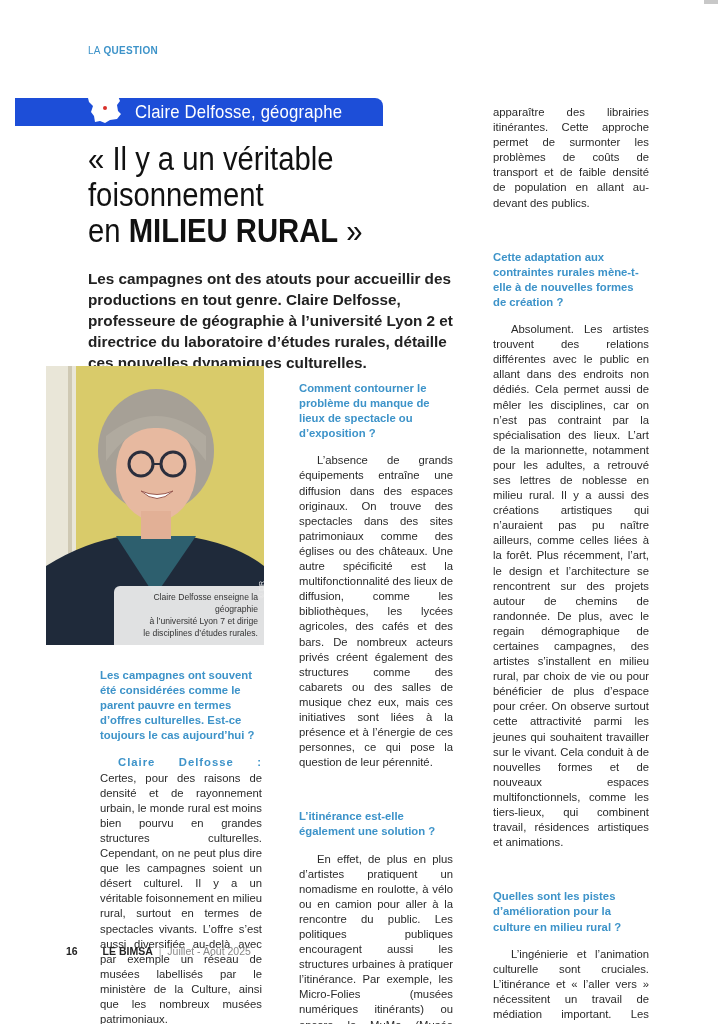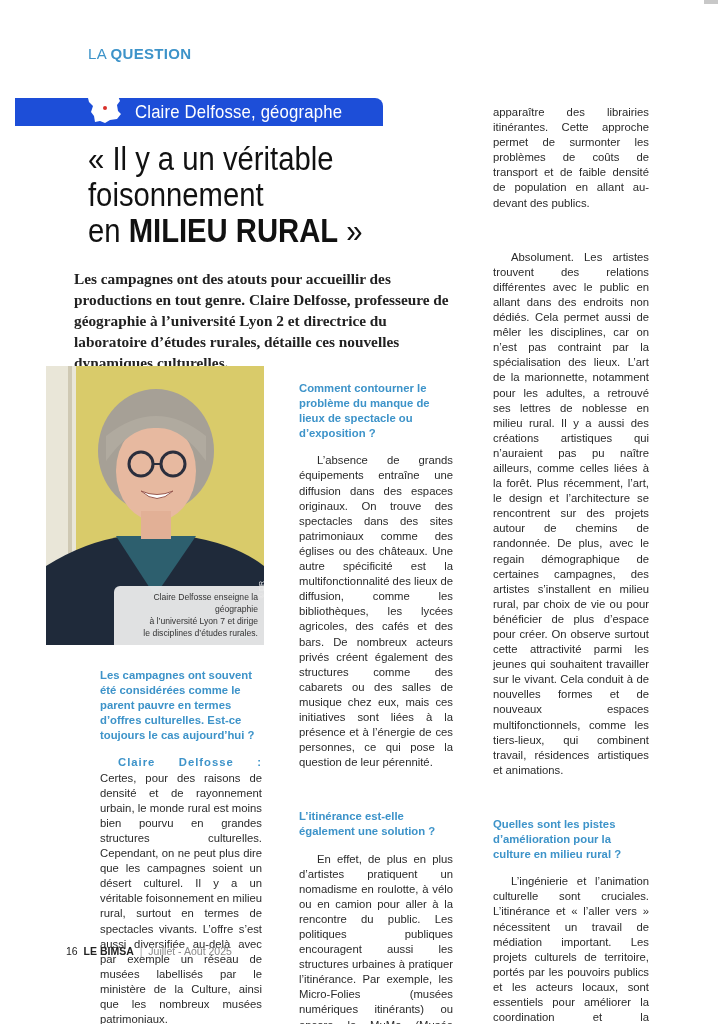--- a/index.html
+++ b/index.html
@@ -1,56 +1,56 @@
 <!DOCTYPE html>
 <html><head>
   <meta charset="utf-8">
   <style>
     * { box-sizing: border-box; margin: 0; padding: 0; }
     html, body { width: 724px; height: 1024px; background: #ffffff; overflow: hidden; }
     body { position: relative; font-family: "Liberation Sans", sans-serif; color: #1e1e1e; }
 
     .corner-mark { position: absolute; right: 6px; top: 0; width: 14px; height: 4px; background: #c8c8c8; }
 
-    .section-label { position: absolute; left: 88px; top: 45px; font-size: 15px; letter-spacing: 0.3px; color: #3d93c9; text-align: right; }
+    .section-label { position: absolute; left: 88px; top: 45px; font-size: 10px; letter-spacing: 0.3px; color: #3d93c9; text-align: right; }
     .section-label .light { font-weight: normal; }
     .section-label .bold { font-weight: bold; }
 
     .banner { position: absolute; left: 15px; top: 98px; width: 368px; height: 28px; background: #1d4ed8;
               border-radius: 0 8px 0 0; }
     .banner .map { position: absolute; left: 72px; top: -12px; width: 36px; height: 40px; }
     .banner .title { position: absolute; left: 120px; top: 3px; font-size: 19px; color: #ffffff;
                      font-family: "Liberation Sans Narrow", "Liberation Sans", sans-serif; letter-spacing: 0.2px; transform: scaleX(0.88); transform-origin: left center; white-space: nowrap; }
 
     .headline { position: absolute; left: 88px; top: 140px; width: 380px; font-size: 34px; line-height: 36px; color: #111;
                 transform: scaleX(0.86); transform-origin: left top; white-space: nowrap; }
     .headline .bold { font-weight: bold; }
 
-    .lede { position: absolute; left: 74px; top: 268px; width: 380px; font-family: Liberation Serif, serif; font-weight: bold;
+    .lede { position: absolute; left: 88px; top: 268px; width: 380px; font-family: Liberation Sans, sans-serif; font-weight: bold;
             font-size: 15.3px; line-height: 21px; color: #222; }
 
     .photo { position: absolute; left: 46px; top: 366px; width: 218px; height: 279px; overflow: hidden; background: #d8c866; padding-left: 21px; }
     .photo svg { position: absolute; left: 0; top: 0; }
     .photo .credit { position: absolute; right: 6px; top: 215px; font-size: 7px; color: #eee; transform: rotate(-90deg); transform-origin: right top; }
     .photo .caption { position: absolute; right: 0; bottom: 0; width: 150px; background: rgba(235,235,235,0.95); padding: 5px 6px 6px 6px;
                       font-size: 8.6px; line-height: 12px; text-align: right; color: #333; border-radius: 6px 0 0 0; }
 
     .col { position: absolute; font-size: 11.3px; line-height: 15.1px; color: #2a2a2a; text-align: justify; }
     .col p { margin: 12px; }
     .q { color: #3d93c9; font-weight: bold; font-size: 11.3px; line-height: 15.1px; text-align: left; }
     .indent { text-indent: 18px; }
     .speaker { color: #3d93c9; font-weight: bold; letter-spacing: 1px; }
     .gap { height: 15px; }
 
     .col-left { left: 88px; top: 656px; width: 186px; }
     .col-mid { left: 287px; top: 369px; width: 178px; }
     .col-right { left: 481px; top: 93px; width: 180px; }
 
     .footer { position: absolute; left: 66px; top: 945px; font-size: 10.5px; color: #888; }
-    .footer .page-num { color: #222; font-weight: normal; margin-right: 3px; }
+    .footer .page-num { color: #222; font-weight: bold; margin-right: 22px; }
     .footer .mag { color: #222; font-weight: bold; }
     .footer .sep { color: #aaa; margin: 0 3px; }
   </style>
 </head>
 <body>
 
 <div class="corner-mark"></div>
 
 <div class="section-label">
   <span class="light">LA</span>
@@ -106,20 +106,21 @@
   <p class="q">Comment contourner le problème du manque de lieux de spectacle ou d’exposition ?</p>
   <p class="indent">L’absence de grands équipements entraîne une diffusion dans des espaces originaux. On trouve des spectacles dans des sites patrimoniaux comme des églises ou des châteaux. Une autre spécificité est la multifonctionnalité des lieux de diffusion, comme les bibliothèques, les lycées agricoles, des cafés et des bars. De nombreux acteurs privés créent également des structures comme des cabarets ou des salles de musique chez eux, mais ces initiatives sont liées à la présence et à l’énergie de ces personnes, ce qui pose la question de leur pérennité.</p>
   <div class="gap"></div>
   <p class="q">L’itinérance est-elle également une solution ?</p>
   <p class="indent">En effet, de plus en plus d’artistes pratiquent un nomadisme en roulotte, à vélo ou en camion pour aller à la rencontre du public. Les politiques publiques encouragent aussi les structures urbaines à pratiquer l’itinérance. Par exemple, les Micro-Folies (musées numériques itinérants) ou encore le MuMo (Musée Mobile) porté par une fondation privée et le Centre Georges-Pompidou, spécialisé dans l’art contemporain. Le cirque était traditionnellement associé au nomadisme, mais l’itinérance dépasse désormais ce cadre pour inclure le théâtre ou encore l’opéra en petites formes [nombre réduit d’artistes sur scène, ndlr]. On voit même</p>
 </div>
 
 <div class="col col-right">
   <p>apparaître des librairies itinérantes. Cette approche permet de surmonter les problèmes de coûts de transport et de faible densité de population en allant au-devant des publics.</p>
   <div class="gap"></div>
+  <p class="q">Cette adaptation aux contraintes rurales mène-t-elle à de nouvelles formes de création ?</p>
   <p class="indent">Absolument. Les artistes trouvent des relations différentes avec le public en allant dans des endroits non dédiés. Cela permet aussi de mêler les disciplines, car on n’est pas contraint par la spécialisation des lieux. L’art de la marionnette, notamment pour les adultes, a retrouvé ses lettres de noblesse en milieu rural. Il y a aussi des créations artistiques qui n’auraient pas pu naître ailleurs, comme celles liées à la forêt. Plus récemment, l’art, le design et l’architecture se rencontrent sur des projets autour de chemins de randonnée. De plus, avec le regain démographique de certaines campagnes, des artistes s’installent en milieu rural, par choix de vie ou pour bénéficier de plus d’espace pour créer. On observe surtout cette attractivité parmi les jeunes qui souhaitent travailler sur le vivant. Cela conduit à de nouvelles formes et de nouveaux espaces multifonctionnels, comme les tiers-lieux, qui combinent travail, résidences artistiques et animations.</p>
   <div class="gap"></div>
   <p class="q">Quelles sont les pistes d’amélioration pour la culture en milieu rural ?</p>
   <p class="indent">L’ingénierie et l’animation culturelle sont cruciales. L’itinérance et « l’aller vers » nécessitent un travail de médiation important. Les projets culturels de territoire, portés par les pouvoirs publics et les acteurs locaux, sont essentiels pour améliorer la coordination et la communication. Il y a un réel besoin car les collectivités territoriales n’ont pas toujours des services dédiés et les chargés de mission cumulent souvent plusieurs portefeuilles (culture, tourisme et patrimoine). Enfin, le recours quasi exclusif aux appels à projets est problématique, car il génère de l’incertitude et est chronophage. Il est important de laisser le temps aux projets de s’ancrer et de se développer.</p>
 
 </div>
 
 <div class="footer">
   <span class="page-num">16</span>
   <span class="mag">LE BIMSA</span>

